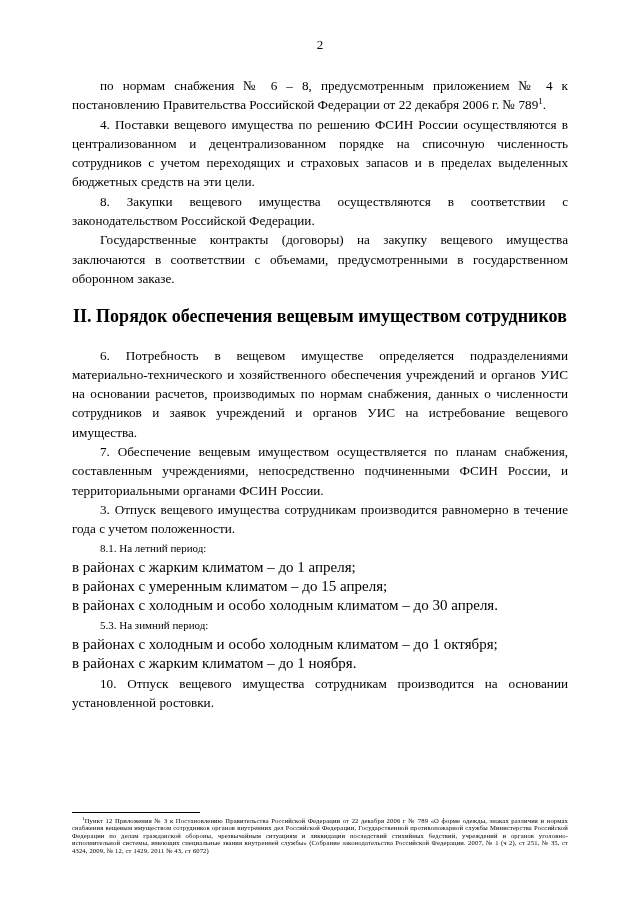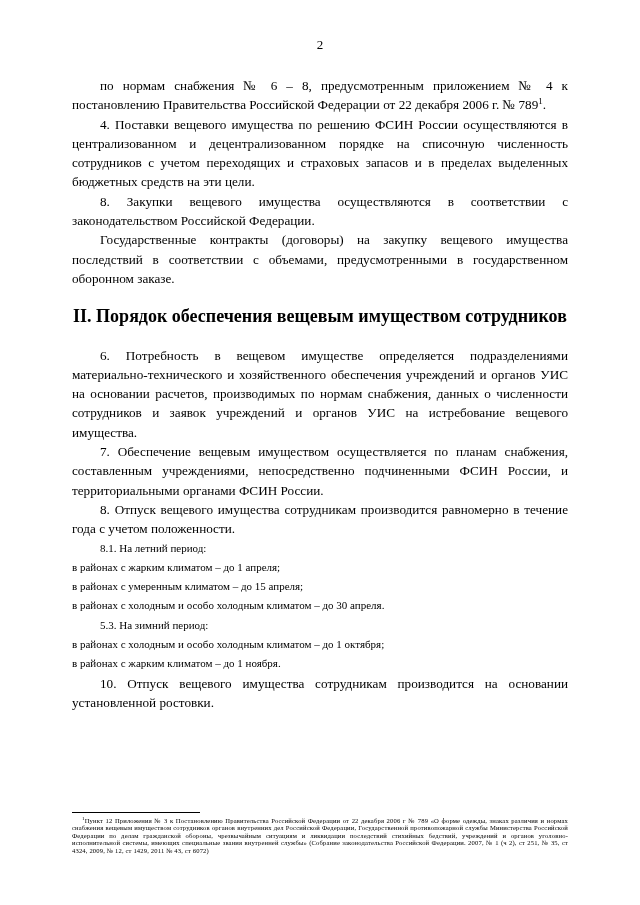--- a/index.html
+++ b/index.html
@@ -42,21 +42,21 @@
   }
   .sub-head {
     margin: 0;
     font-size: 11px;
     line-height: 19.3px;
     text-align: left;
     text-indent: 28px;
   }
   .clause-line {
     margin: 0;
-    font-size: 11px;
+    font-size: 15px;
     line-height: 19.3px;
     text-align: left;
     text-indent: 0;
   }
   h2.section-title {
     margin: 0;
     font-size: 18px;
     line-height: 19.3px;
     font-weight: bold;
     text-align: center;
@@ -103,33 +103,33 @@
 
   <div class="body-block">
 
     <p class="para"><span>по нормам снабжения № 6 – 8, предусмотренным приложением № 4 к постановлению Правительства Российской Федерации от 22 декабря 2006 г. № 789</span><sup class="fn">1</sup>.</p>
 
     <p class="para">4. Поставки вещевого имущества по решению ФСИН России осуществляются в централизованном и децентрализованном порядке на списочную численность сотрудников с учетом переходящих и страховых запасов и в пределах выделенных бюджетных средств на эти цели.</p>
 
 
     <p class="para">8. Закупки вещевого имущества осуществляются в соответствии с законодательством Российской Федерации.</p>
 
-    <p class="para">Государственные контракты (договоры) на закупку вещевого имущества последствий в соответствии с объемами, предусмотренными в государственном оборонном заказе.</p>
+    <p class="para">Государственные контракты (договоры) на закупку вещевого имущества заключаются в соответствии с объемами, предусмотренными в государственном оборонном заказе.</p>
 
     <div class="spacer-sm"></div>
 
     <h2 class="section-title">II. Порядок обеспечения вещевым имуществом сотрудников</h2>
 
     <div class="spacer-sm"></div>
 
     <p class="para">6. Потребность в вещевом имуществе определяется подразделениями материально-технического и хозяйственного обеспечения учреждений и органов УИС на основании расчетов, производимых по нормам снабжения, данных о численности сотрудников и заявок учреждений и органов УИС на истребование вещевого имущества.</p>
 
     <p class="para">7. Обеспечение вещевым имуществом осуществляется по планам снабжения, составленным учреждениями, непосредственно подчиненными ФСИН России, и территориальными органами ФСИН России.</p>
 
-    <p class="para">8. Отпуск вещевого имущества сотрудникам производится равномерно в течение года с учетом положенности.</p>
+    <p class="para">3. Отпуск вещевого имущества сотрудникам производится равномерно в течение года с учетом положенности.</p>
 
     <p class="sub-head">8.1. На летний период:</p>
     <p class="clause-line">в районах с жарким климатом – до 1 апреля;</p>
     <p class="clause-line">в районах с умеренным климатом – до 15 апреля;</p>
     <p class="clause-line">в районах с холодным и особо холодным климатом – до 30 апреля.</p>
 
     <p class="sub-head">5.3. На зимний период:</p>
     <p class="clause-line">в районах с холодным и особо холодным климатом – до 1 октября;</p>
     <p class="clause-line">в районах с жарким климатом – до 1 ноября.</p>
 

